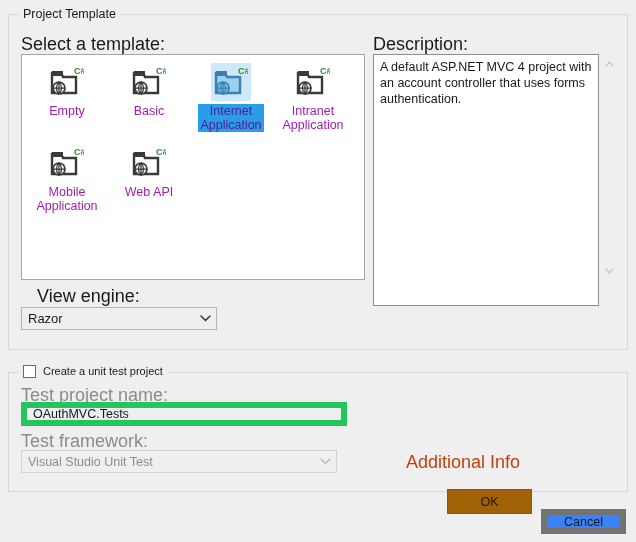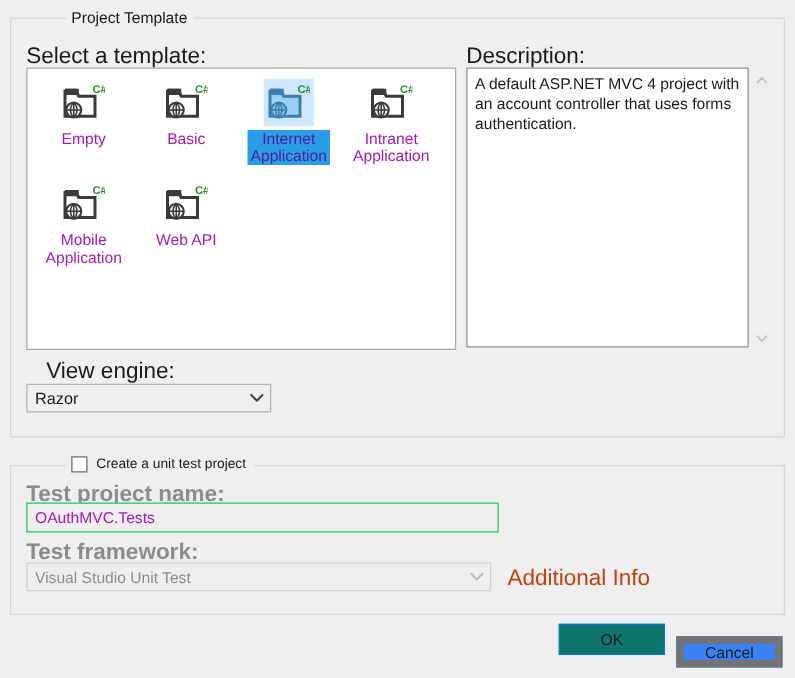--- a/index.html
+++ b/index.html
@@ -28,21 +28,20 @@
   .groupbox-legend {
     position: absolute;
     top: -8px;
     left: 10px;
     background: #efeff0;
     padding: 0 5px 0 4px;
     font-size: 12.5px;
     color: #1a1a1a;
     white-space: nowrap;
     line-height: 15px;
-    margin-left: 34px;
   }
   #gb-template {
     left: 8px;
     top: 14px;
     width: 618px;
     height: 334px;
   }
   #gb-unittest {
     left: 8px;
     top: 372px;
@@ -61,21 +60,20 @@
   
   .field-label {
     position: absolute;
     font-size: 18px;
     color: #1a1a1a;
     line-height: 15px;
     white-space: nowrap;
   }
   .field-label.disabled {
     color: #8c8c8c;
-    font-weight: bold;
   }
 
   
   #label-select-template { left: 21px; top: 37px; }
 
   #template-listbox {
     position: absolute;
     left: 21px;
     top: 54px;
     width: 342px;
@@ -127,21 +125,21 @@
   
   .tpl-icon-wrap svg { display: block; }
 
   
   #label-description { left: 373px; top: 37px; }
   #description-box {
     position: absolute;
     left: 373px;
     top: 54px;
     width: 226px;
-    height: 224px;
+    height: 252px;
     background: #ffffff;
     border: 1px solid #8f8f8f;
     padding: 4px 6px;
     box-sizing: border-box;
     font-size: 12.5px;
     line-height: 16px;
     color: #1a1a1a;
     overflow: hidden;
   }
   #description-scrollbar {
@@ -211,38 +209,38 @@
     font-size: 11px;
     color: #1a1a1a;
     white-space: nowrap;
   }
 
   #label-test-project-name { left: 21px; top: 388px; }
   #test-project-name-input {
     position: absolute;
     left: 21px;
     top: 402px;
-    width: 378px;
+    width: 326px;
     height: 24px;
     background: #efeff0;
-    border: 1px solid #22c55e;
+    border: 6px solid #22c55e;
     box-sizing: border-box;
     display: flex;
     align-items: center;
     padding: 0 6px;
     font-size: 12.5px;
-    color: #a21caf;
+    color: #0f172a;
   }
 
   #label-test-framework { left: 21px; top: 434px; }
   #test-framework-combo {
     position: absolute;
     left: 21px;
     top: 450px;
-    width: 372px;
+    width: 316px;
     height: 23px;
     background: #efeff0;
     border: 1px solid #d2d2d2;
     box-sizing: border-box;
     display: flex;
     align-items: center;
     padding: 0 0 0 6px;
     font-size: 12.5px;
     color: #8c8c8c;
   }
@@ -264,23 +262,23 @@
     align-items: center;
     justify-content: center;
     font-size: 12.5px;
     background: #3b82f6;
     border: 6px solid #737373;
     color: #1a1a1a;
     cursor: pointer;
   }
   #ok-button {
     left: 447px;
-    top: 499px;
+    top: 489px;
     border: 1px solid #0078d7;
-    background: #0f766e;
+    background: #a16207;
   }
   #cancel-button {
     left: 541px;
     top: 509px;
   }
 </style>
 </head>
 <body>
 
 <div class="groupbox" id="gb-template">

